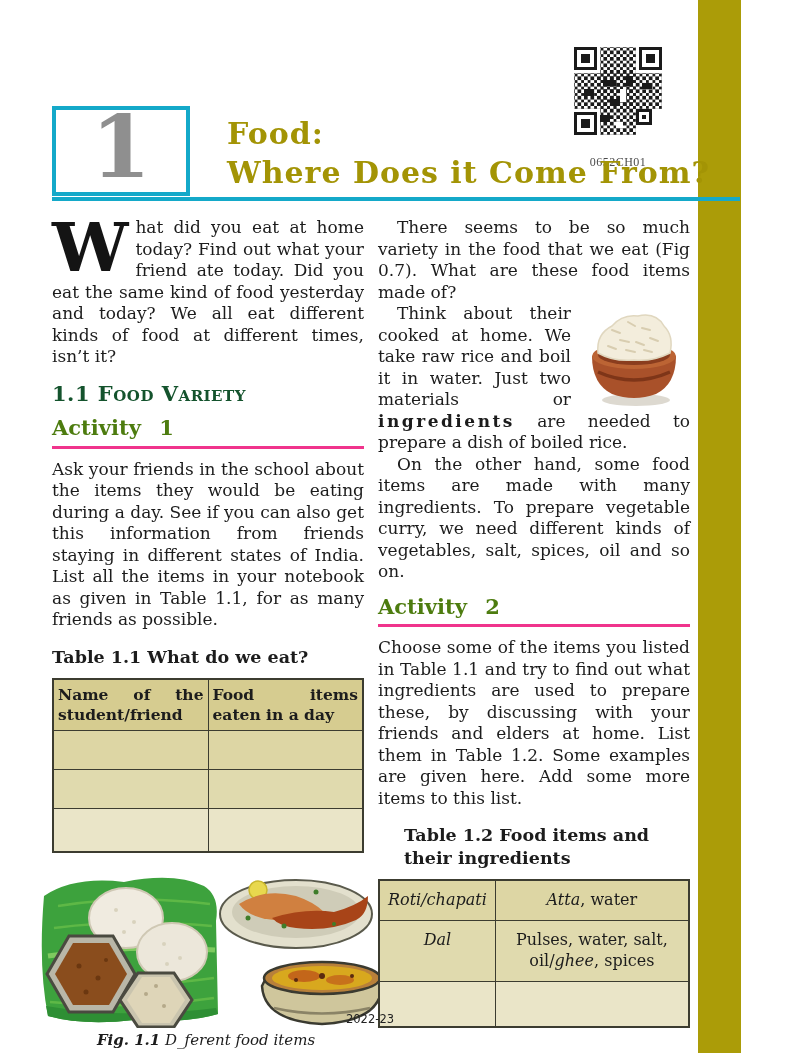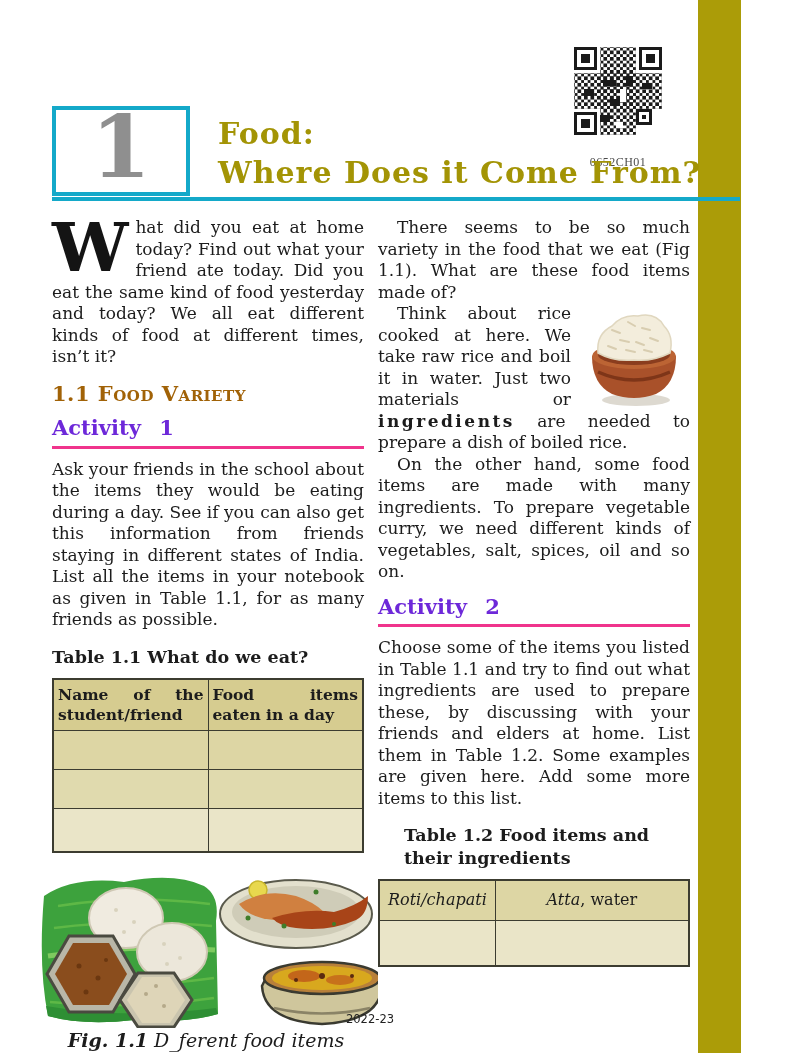--- a/index.html
+++ b/index.html
@@ -13,36 +13,36 @@
   
   .qr-wrap { position:absolute; left:570px; top:44px; width:96px; text-align:center; }
   .qr-svg { width:94px; height:94px; display:block; margin:0 auto; }
   .qr-caption { font-family:Liberation Serif, serif; font-size:12px; color:#4a4a4a; margin-top:17px; letter-spacing:.5px; }
 
   
   .chapter-box { position:absolute; left:52px; top:106px; width:138px; height:90px;
     border:4px solid #14a9c9; background:#fff; box-sizing:border-box;
     display:flex; align-items:center; justify-content:center; }
   .chapter-num { font-size:86px; font-weight:bold; color:#8f8f8f; line-height:1; margin-top:-8px; }
-  .chapter-title { position:absolute; left:218px; top:114px; font-weight:bold; color:#a39405;
+  .chapter-title { position:absolute; left:227px; top:114px; font-weight:bold; color:#a39405;
     font-size:30px; line-height:39px; letter-spacing:1px; }
   .cyan-rule { position:absolute; left:52px; top:197px; width:688px; height:4px; background:#14a9c9; }
 
   
   .col { position:absolute; top:217px; width:312px; font-size:17px; line-height:21.5px; text-align:justify; }
   .col-left { left:52px; }
   .col-right { left:378px; }
   p { margin:0; }
   .indent { text-indent:19px; }
 
   .dropcap { float:left; font-size:68px; line-height:56px; font-weight:bold; padding:2px 7px 0 0; color:#141414; }
 
-  .section-h { color:#a16207; font-variant:small-caps; font-weight:bold; font-size:21px;
+  .section-h { color:#14532d; font-variant:small-caps; font-weight:bold; font-size:21px;
     margin:15px 0 9px; letter-spacing:.5px; text-align:left; }
-  .activity-h { font-size:21px; font-weight:bold; word-spacing:11px; color:#6d28d9;
+  .activity-h { font-size:21px; font-weight:bold; word-spacing:11px; color:#4d7c0f;
     border-bottom:3px solid #f0348c; padding-bottom:7px; margin:13px 0 10px; text-align:left; }
 
   .tbl-caption { text-align:left; font-weight:bold; font-size:17.5px; line-height:23px; margin:15px 0 9px; }
 
   table { border-collapse:collapse; width:100%; border:2.5px solid #3c3c30; }
   th, td { border:1.5px solid #3c3c30; }
   th { background:#d6cc90; font-weight:bold; padding:5px 4px; line-height:20px; }
   .t1 th { font-size:15.5px; }
   .t1 td { height:36px; }
   tr.r1 td { background:#ddd6a4; }
@@ -51,21 +51,21 @@
   .t1 tr.r3 td { height:40px; }
 
   .t2 th { font-size:16px; padding:9px 4px; }
   .t2 td { padding:8px 8px 10px; font-size:16px; vertical-align:top; line-height:21px; text-align:center; }
   .t2 .c-item { width:37%; font-style:italic; }
   .t2 tr.r3 td { height:26px; }
 
   
   .fig-wrap { margin:13px 0 0 -18px; width:344px; text-align:center; }
   .fig-svg { width:344px; height:162px; display:block; }
-  .fig-caption { font-size:19px; font-style:italic; margin-top:2px; }
+  .fig-caption { font-size:15px; font-style:italic; margin-top:2px; }
   .fig-caption .fl { font-weight:bold; }
 
   
   .rice-float { float:right; width:112px; height:102px; margin:3px 0 2px 7px; }
   .ing { font-weight:bold; letter-spacing:2.5px; }
 
   .footer { position:absolute; left:52px; top:1012px; width:636px; text-align:center;
     font-family:"DejaVu Sans", sans-serif; font-size:11.5px; color:#222; }
 </style>
 </head>
@@ -211,46 +211,50 @@
           <circle cx="288" cy="110" r="3"></circle>
           <circle cx="262" cy="114" r="2"></circle>
           <circle cx="318" cy="110" r="2"></circle>
         </g>
     </svg>
     <div class="fig-caption"><span class="fl">Fig. 1.1</span> <span>D_ferent food items</span></div>
   </div>
 </div>
 
 <div class="col col-right">
-  <p class="indent">There seems to be so much variety in the food that we eat (Fig 1.1). What are these food items made of?</p>
+  <p class="indent">There seems to be so much variety in the food that we eat (Fig 0.7). What are these food items made of?</p>
 
   <p class="indent">
     <svg class="rice-float" viewBox="0 0 112 102">
       <ellipse cx="58" cy="94" rx="34" ry="6" fill="#ddd9d0"></ellipse>
       <path d="M14 50 Q14 78 34 88 Q56 96 78 88 Q98 78 98 50 Z" fill="#a9512a"></path>
       <path d="M20 66 Q56 82 92 66" stroke="#7e3518" stroke-width="3.5" fill="none"></path>
       <ellipse cx="56" cy="50" rx="42" ry="13" fill="#bc6434"></ellipse>
       <ellipse cx="56" cy="49" rx="36" ry="10" fill="#8a3d1e"></ellipse>
       <path d="M20 47 Q18 28 34 20 Q44 8 60 10 Q78 6 86 20 Q96 30 92 47 Q74 56 56 54 Q36 56 20 47 Z" fill="#f3eddc" stroke="#e0d7bf" stroke-width="1.5"></path>
       <path d="M34 24 l8 3 M50 16 l7 4 M64 22 l8 2 M42 34 l9 2 M58 36 l8 3 M72 32 l8 3 M30 40 l8 3 M48 44 l9 2 M66 44 l8 2" stroke="#d8cdb0" stroke-width="2" fill="none" stroke-linecap="round"></path>
-    </svg><span>Think about rice cooked at here. We take raw rice and boil it in water. Just two materials or </span><span class="ing">ingredients</span><span> are needed to prepare a dish of boiled rice.</span>
+    </svg><span>Think about their cooked at home. We take raw rice and boil it in water. Just two materials or </span><span class="ing">ingredients</span><span> are needed to prepare a dish of boiled rice.</span>
   </p>
 
   <p class="indent">On the other hand, some food items are made with many ingredients. To prepare vegetable curry, we need different kinds of vegetables, salt, spices, oil and so on.</p>
 
   <div class="activity-h">Activity 2</div>
   <p>Choose some of the items you listed in Table 1.1 and try to find out what ingredients are used to prepare these, by discussing with your friends and elders at home. List them in Table 1.2. Some examples are given here. Add some more items to this list.</p>
 
   <div class="tbl-caption" style="width:260px;margin-left:auto;margin-right:auto;">Table 1.2 Food items and their ingredients</div>
   <table class="t2">
     <tbody>
     <tr class="r1">
       <td class="c-item">Roti/chapati</td>
       <td><i>Atta</i><span>, water</span></td>
     </tr>
+    <tr class="r2">
+      <td class="c-item">Dal</td>
+      <td><span>Pulses, water, salt, oil/</span><i>ghee</i><span>, spices</span></td>
+    </tr>
     <tr class="r3">
       <td class="c-item"></td>
       <td></td>
     </tr>
   </tbody>
     </table>
 </div>
 
 <div class="footer">2022-23</div>
 

